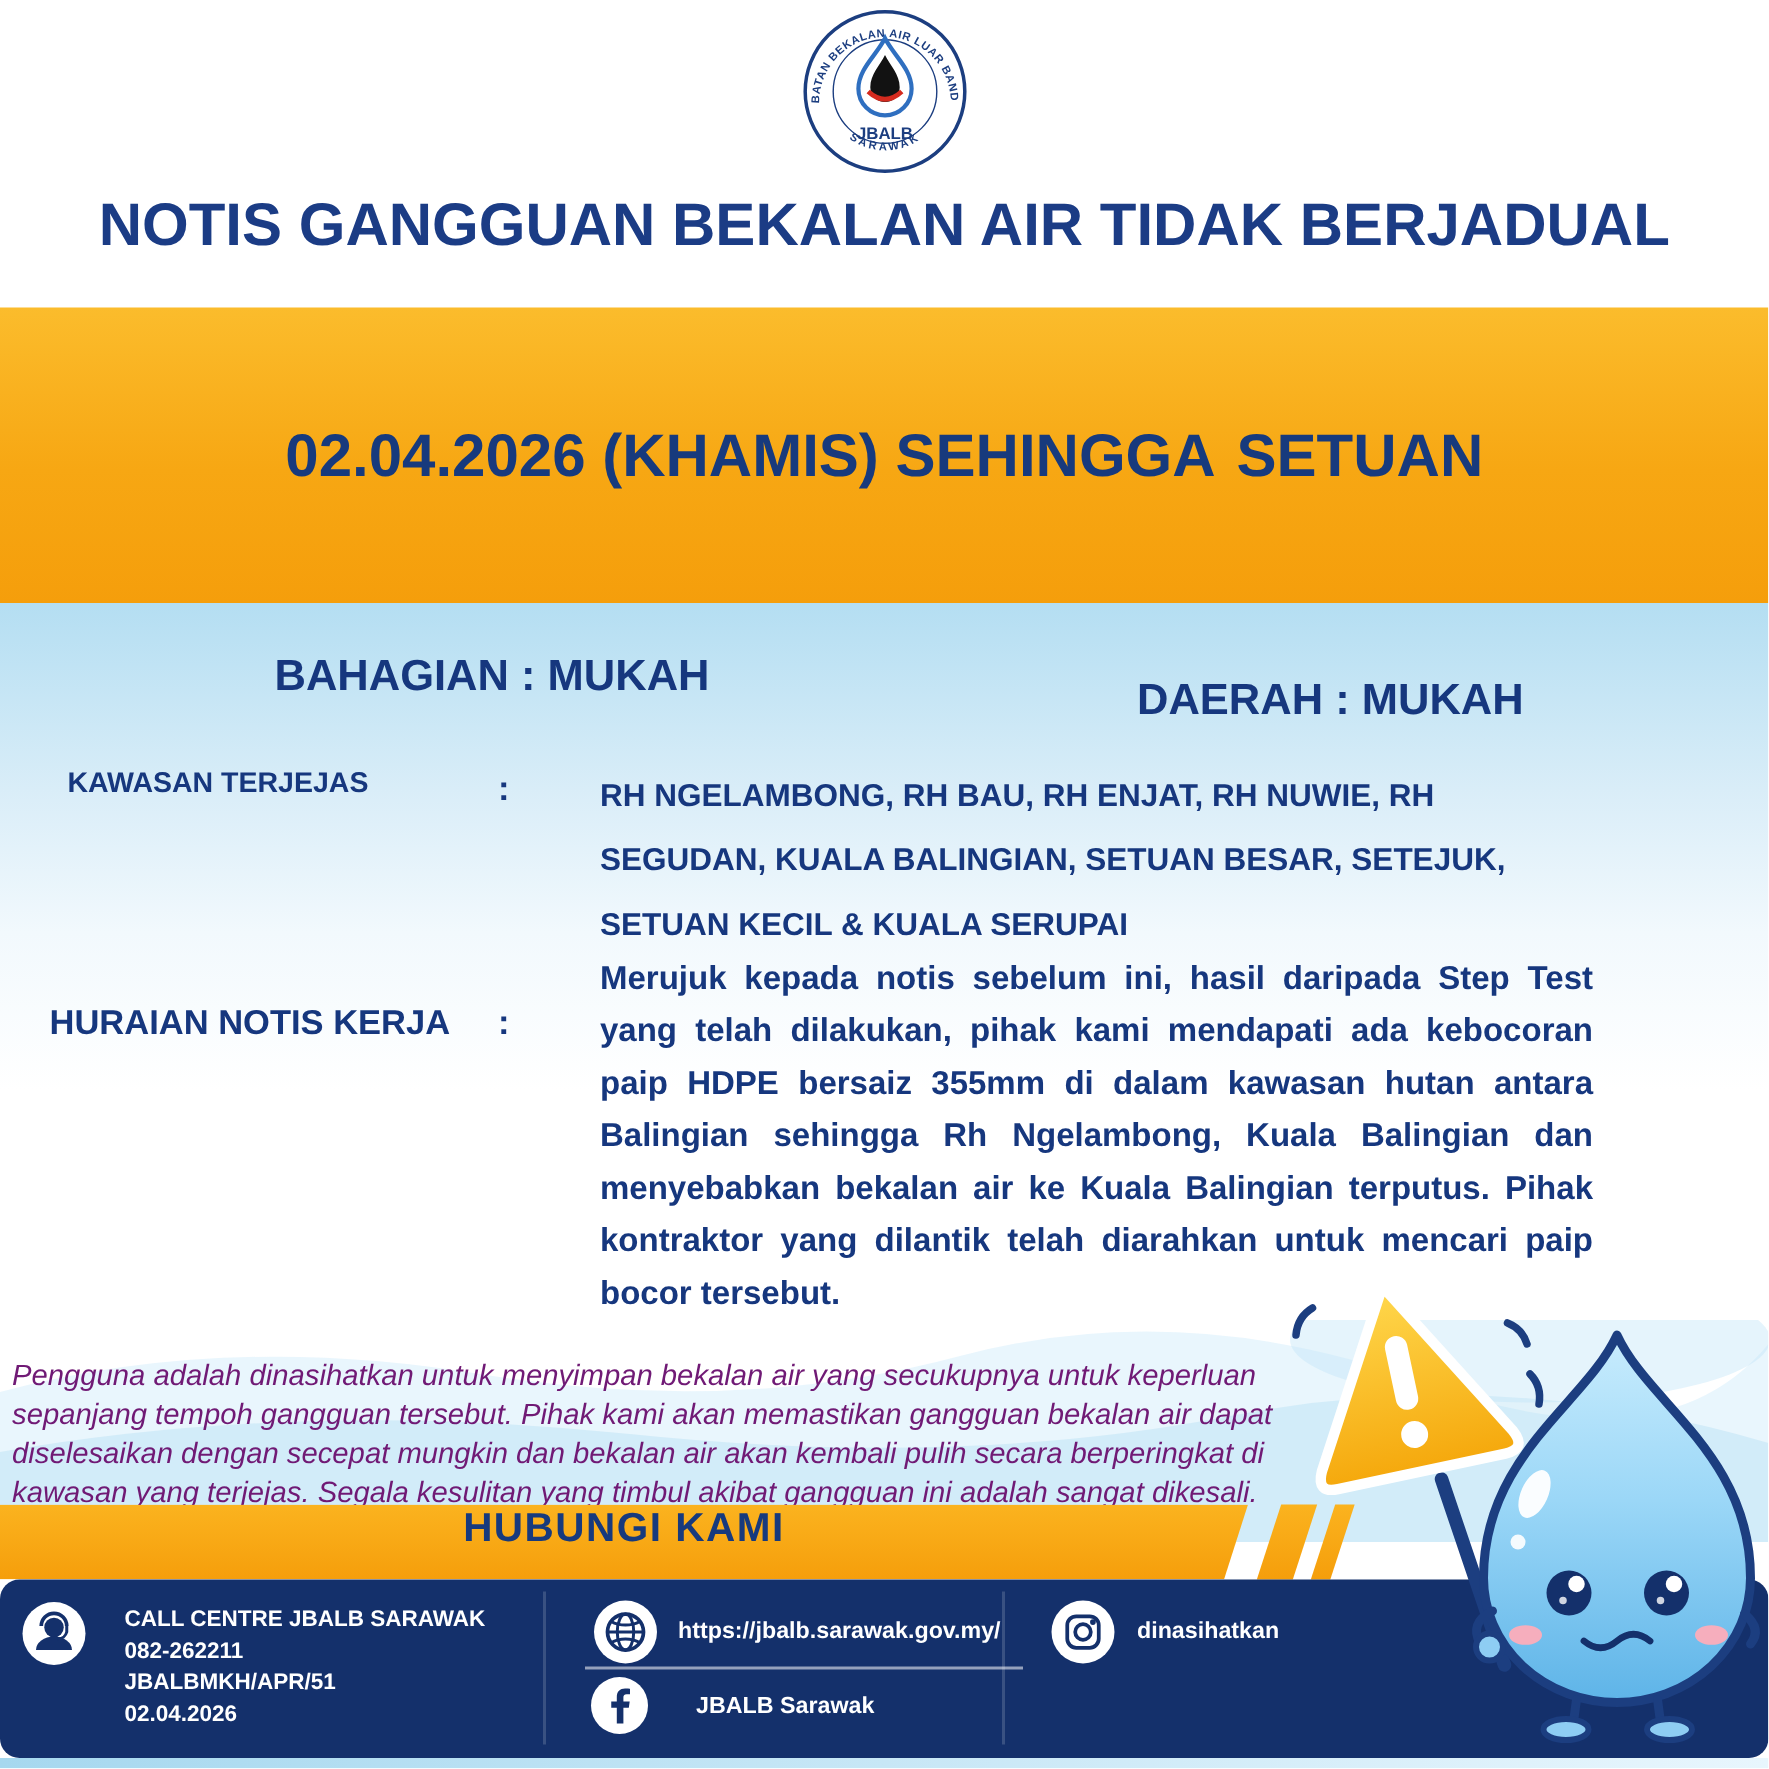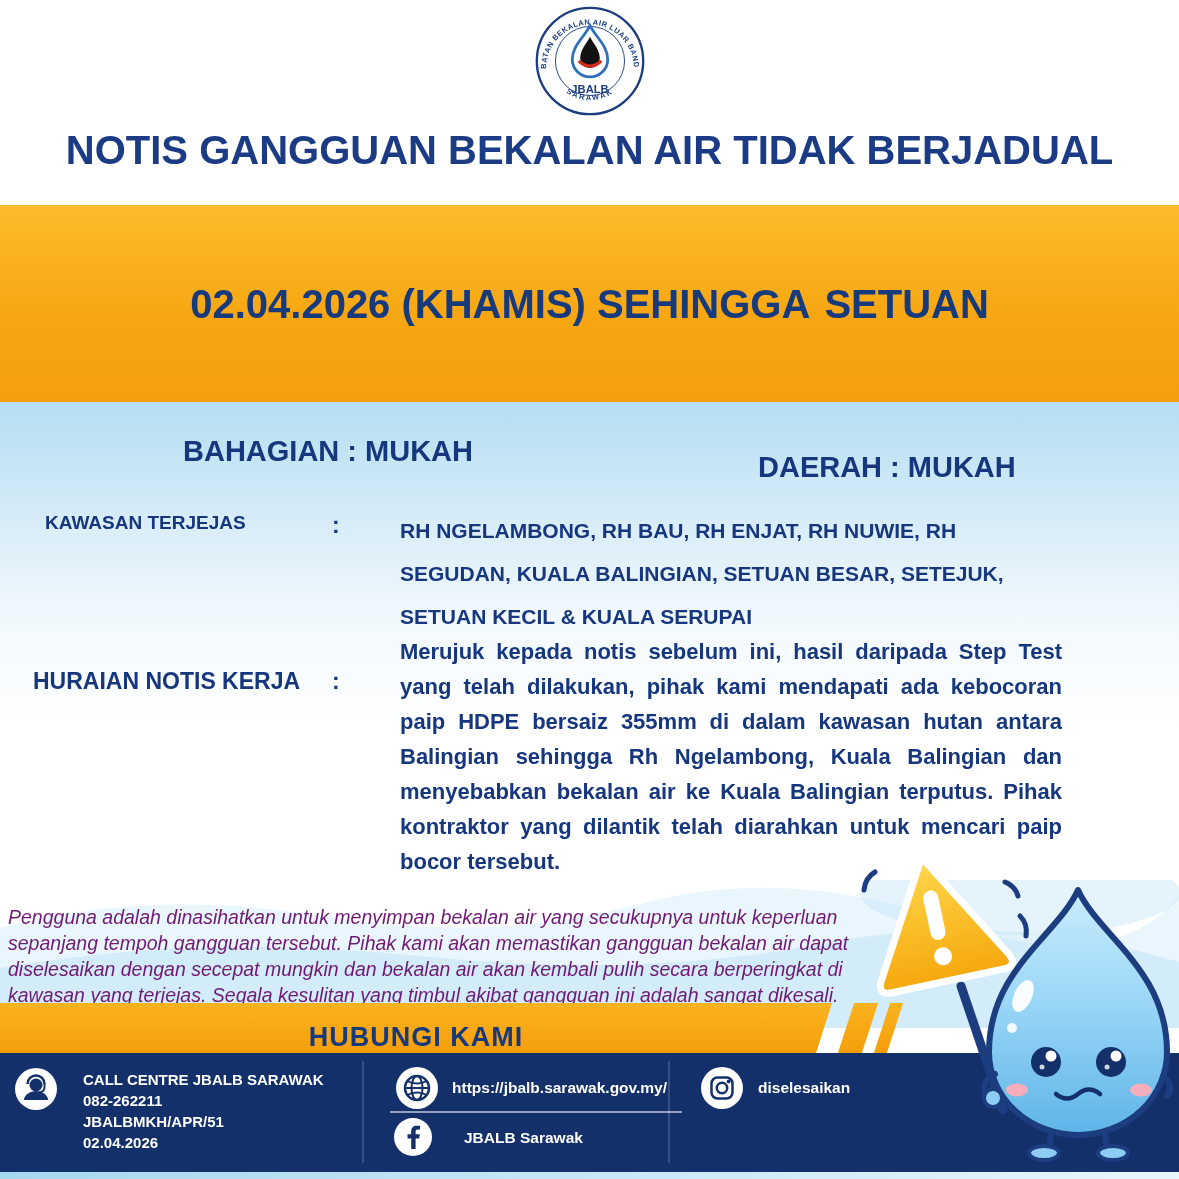--- a/index.html
+++ b/index.html
@@ -35,29 +35,29 @@
                 line-height:26px; font-style:italic; color:#701a75; }
 
   
   .splash { position:absolute; top:838px; left:0; }
 
   
   .contact-band { position:absolute; top:1003px; left:0; width:100%; height:50px; }
   .band-main { position:absolute; left:0; top:0; width:832px; height:50px;
                background:linear-gradient(180deg,#fbb31f,#f59e0b);
                clip-path:polygon(0 0,100% 0,calc(100% - 16px) 100%,0 100%);
-               display:flex; align-items:flex-end; justify-content:center; }
+               display:flex; align-items:flex-start; justify-content:center; }
   .band-main span { font-size:27px; font-weight:bold; color:#173a7d; letter-spacing:1px; }
   .band-stripe { position:absolute; top:0; height:50px; background:linear-gradient(180deg,#fbb31f,#f59e0b);
                  transform:skewX(-18deg); }
   .band-stripe.s1 { left:846px; width:24px; }
   .band-stripe.s2 { left:882px; width:13px; }
 
   
-  .footer { position:absolute; top:1053px; left:0; width:100%; height:119px; background:#14306b; color:#ffffff; }
+  .footer { position:absolute; top:1053px; left:0; width:100%; height:119px; background:#14306b; color:#ffffff;border-radius:13px; }
   .footer .divider { position:absolute; top:8px; height:102px; width:2px; background:rgba(255,255,255,0.16); }
   .footer .d1 { left:362px; } .footer .d2 { left:668px; }
   .f-icon { position:absolute; }
   .icon-call  { left:14px;  top:14px; }
   .icon-globe { left:395px; top:13px; }
   .icon-fb    { left:393px; top:64px; }
   .icon-ig    { left:700px; top:13px; }
   .call-text { position:absolute; left:83px; top:16px; font-size:15px; font-weight:bold; line-height:21px; }
   .website-text { position:absolute; left:452px; top:26px; font-size:15.5px; font-weight:bold; }
   .website-underline { position:absolute; left:390px; top:58px; width:292px; height:2px; background:rgba(255,255,255,0.55); }
@@ -175,21 +175,21 @@
     <div class="fb-text">JBALB Sarawak</div>
 
     <div class="f-icon icon-ig">
       <svg width="44" height="44" viewBox="0 0 44 44">
         <circle cx="22" cy="22" r="21" fill="#ffffff"></circle>
         <rect x="11.5" y="11.5" width="21" height="21" rx="6" stroke="#14306b" stroke-width="2.5" fill="none"></rect>
         <circle cx="22" cy="22" r="5.2" stroke="#14306b" stroke-width="2.5" fill="none"></circle>
         <circle cx="28.6" cy="15.4" r="1.9" fill="#14306b"></circle>
       </svg>
     </div>
-    <div class="ig-text">diselesaikan</div>
+    <div class="ig-text">dinasihatkan</div>
   </div>
 
   <div class="bottom-strip"></div>
 
   <div class="mascot">
     <svg width="334" height="334" viewBox="0 0 334 334">
       <defs>
         <linearGradient id="dropGrad" x1="0" y1="0" x2="0" y2="1">
           <stop offset="0" stop-color="#c8ecfd"></stop>
           <stop offset="0.45" stop-color="#9bd7f7"></stop>

